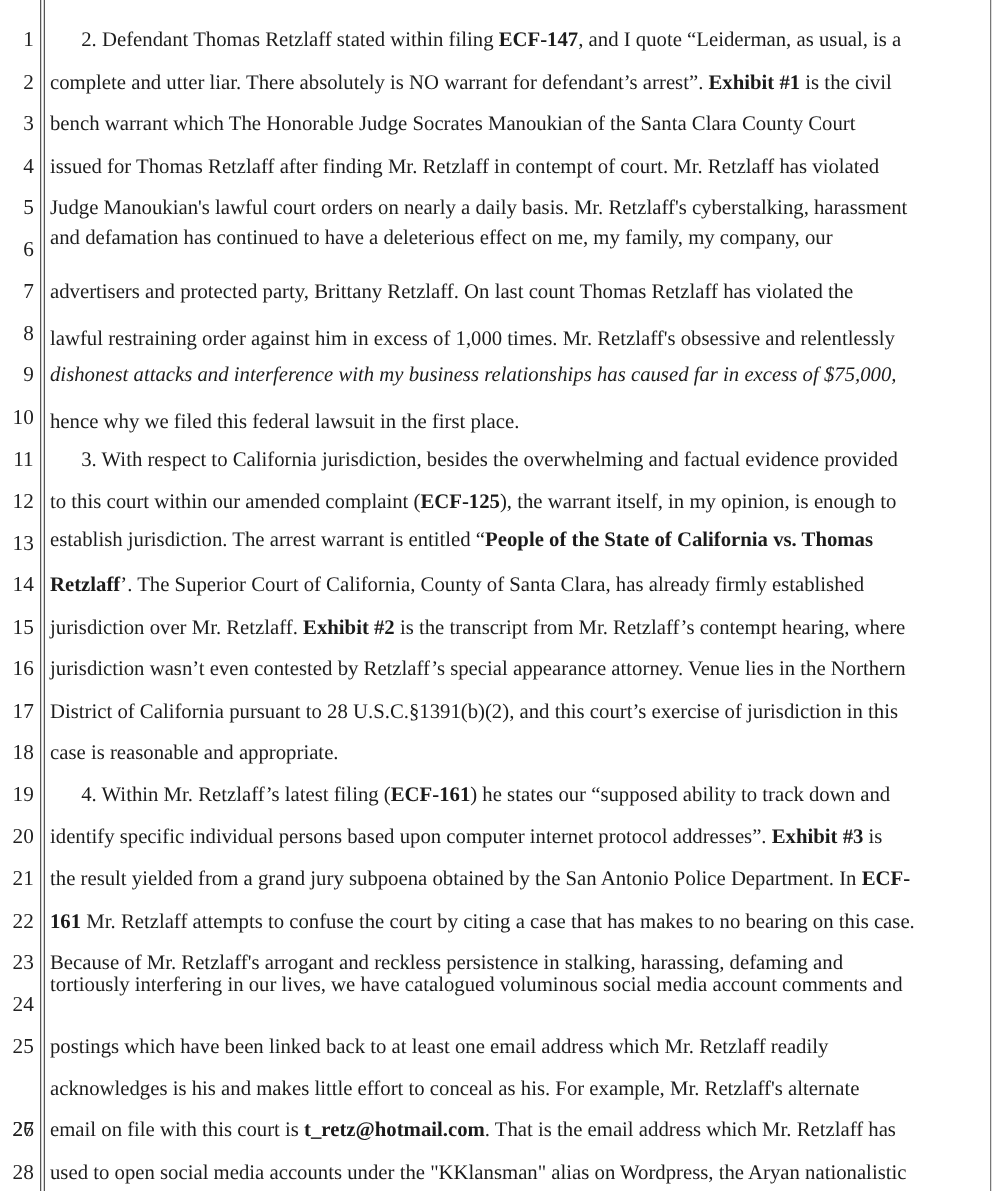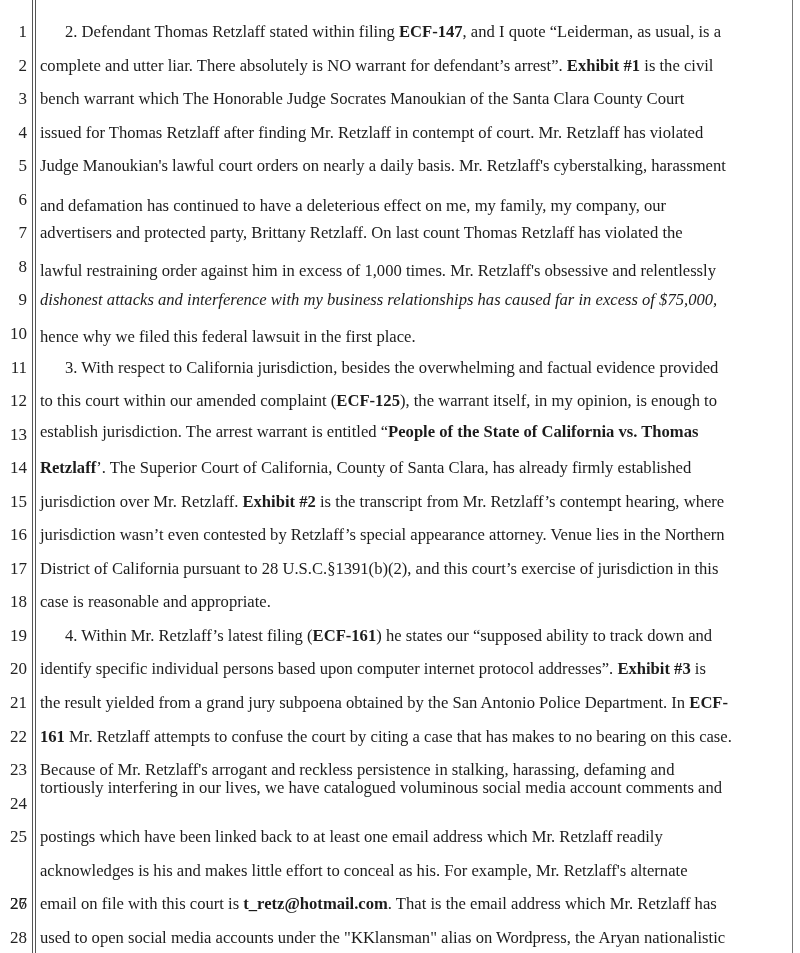--- a/index.html
+++ b/index.html
@@ -51,21 +51,21 @@
     <div class="ln" style="top: 894px; text-align: right;">26</div>
     <div class="ln" style="top: 894.3px;">27</div>
     <div class="ln" style="top: 927.85px;">28</div>
   </div>
 <div class="lines" id="bodyLines">
     <div class="tl indent" style="top: 22px;"><span>2.   Defendant Thomas Retzlaff stated within filing </span><b>ECF-147</b><span>, and I quote “Leiderman, as usual, is a</span></div>
     <div class="tl" style="top: 55.55px;"><span>complete and utter liar. There absolutely is NO warrant for defendant’s arrest”. </span><b>Exhibit #1</b><span> is the civil</span></div>
     <div class="tl" style="top: 89.1px;"><span>bench warrant which The Honorable Judge Socrates Manoukian of the Santa Clara County Court</span></div>
     <div class="tl" style="top: 122.65px;"><span>issued for Thomas Retzlaff after finding Mr. Retzlaff in contempt of court. Mr. Retzlaff has violated</span></div>
     <div class="tl" style="top: 156.2px;"><span>Judge Manoukian's lawful court orders on nearly a daily basis. Mr. Retzlaff's cyberstalking, harassment</span></div>
-    <div class="tl" style="top: 196px;"><span>and defamation has continued to have a deleterious effect on me, my family, my company, our</span></div>
+    <div class="tl" style="top: 180px;"><span>and defamation has continued to have a deleterious effect on me, my family, my company, our</span></div>
     <div class="tl" style="top: 223.3px;"><span>advertisers and protected party, Brittany Retzlaff. On last count Thomas Retzlaff has violated the</span></div>
     <div class="tl" style="top: 261px;"><span>lawful restraining order against him in excess of 1,000 times. Mr. Retzlaff's obsessive and relentlessly</span></div>
     <div class="tl" style="top: 290.4px; font-style: italic;"><span>dishonest attacks and interference with my business relationships has caused far in excess of $75,000,</span></div>
     <div class="tl" style="top: 327px;"><span>hence why we filed this federal lawsuit in the first place.</span></div>
     <div class="tl indent" style="top: 357.5px;"><span>3.   With respect to California jurisdiction, besides the overwhelming and factual evidence provided</span></div>
     <div class="tl" style="top: 391.05px;"><span>to this court within our amended complaint (</span><b>ECF-125</b><span>), the warrant itself, in my opinion, is enough to</span></div>
     <div class="tl" style="top: 422px;"><span>establish jurisdiction. The arrest warrant is entitled “</span><b>People of the State of California vs. Thomas</b></div>
     <div class="tl" style="top: 458.15px;"><b>Retzlaff</b><span>’. The Superior Court of California, County of Santa Clara, has already firmly established</span></div>
     <div class="tl" style="top: 491.7px;"><span>jurisdiction over Mr. Retzlaff. </span><b>Exhibit #2</b><span> is the transcript from Mr. Retzlaff’s contempt hearing, where</span></div>
     <div class="tl" style="top: 525.25px;"><span>jurisdiction wasn’t even contested by Retzlaff’s special appearance attorney. Venue lies in the Northern</span></div>

